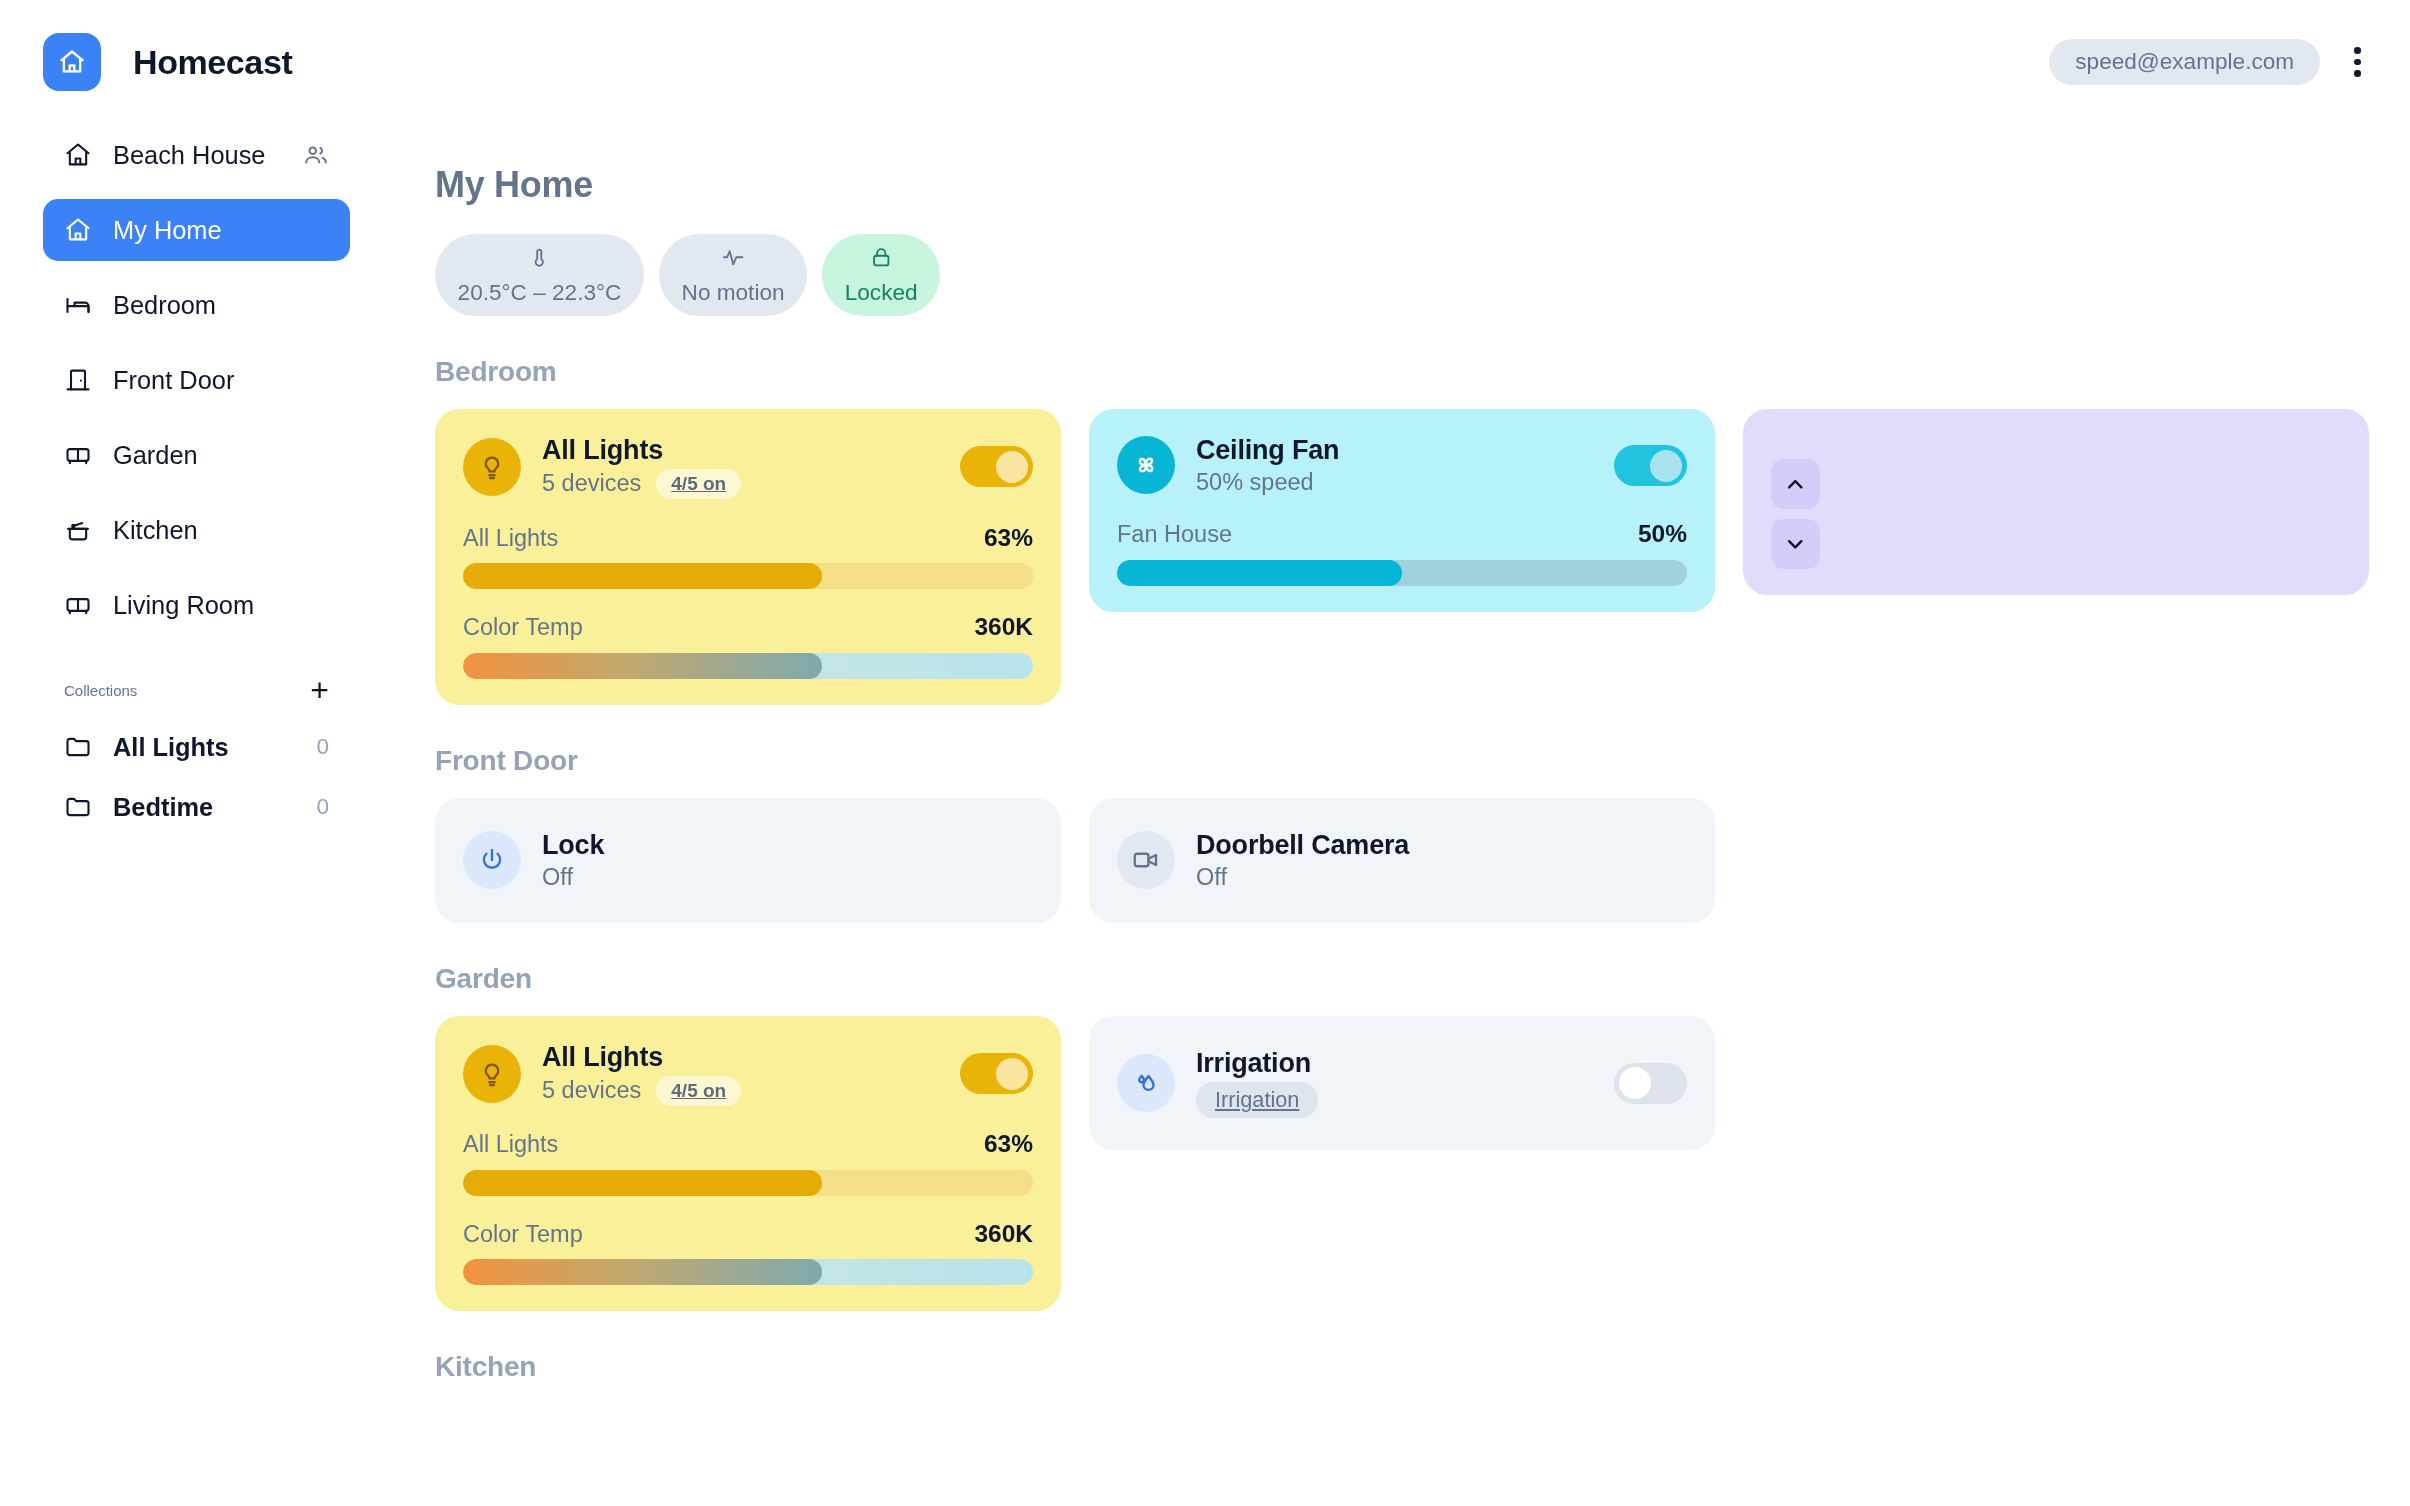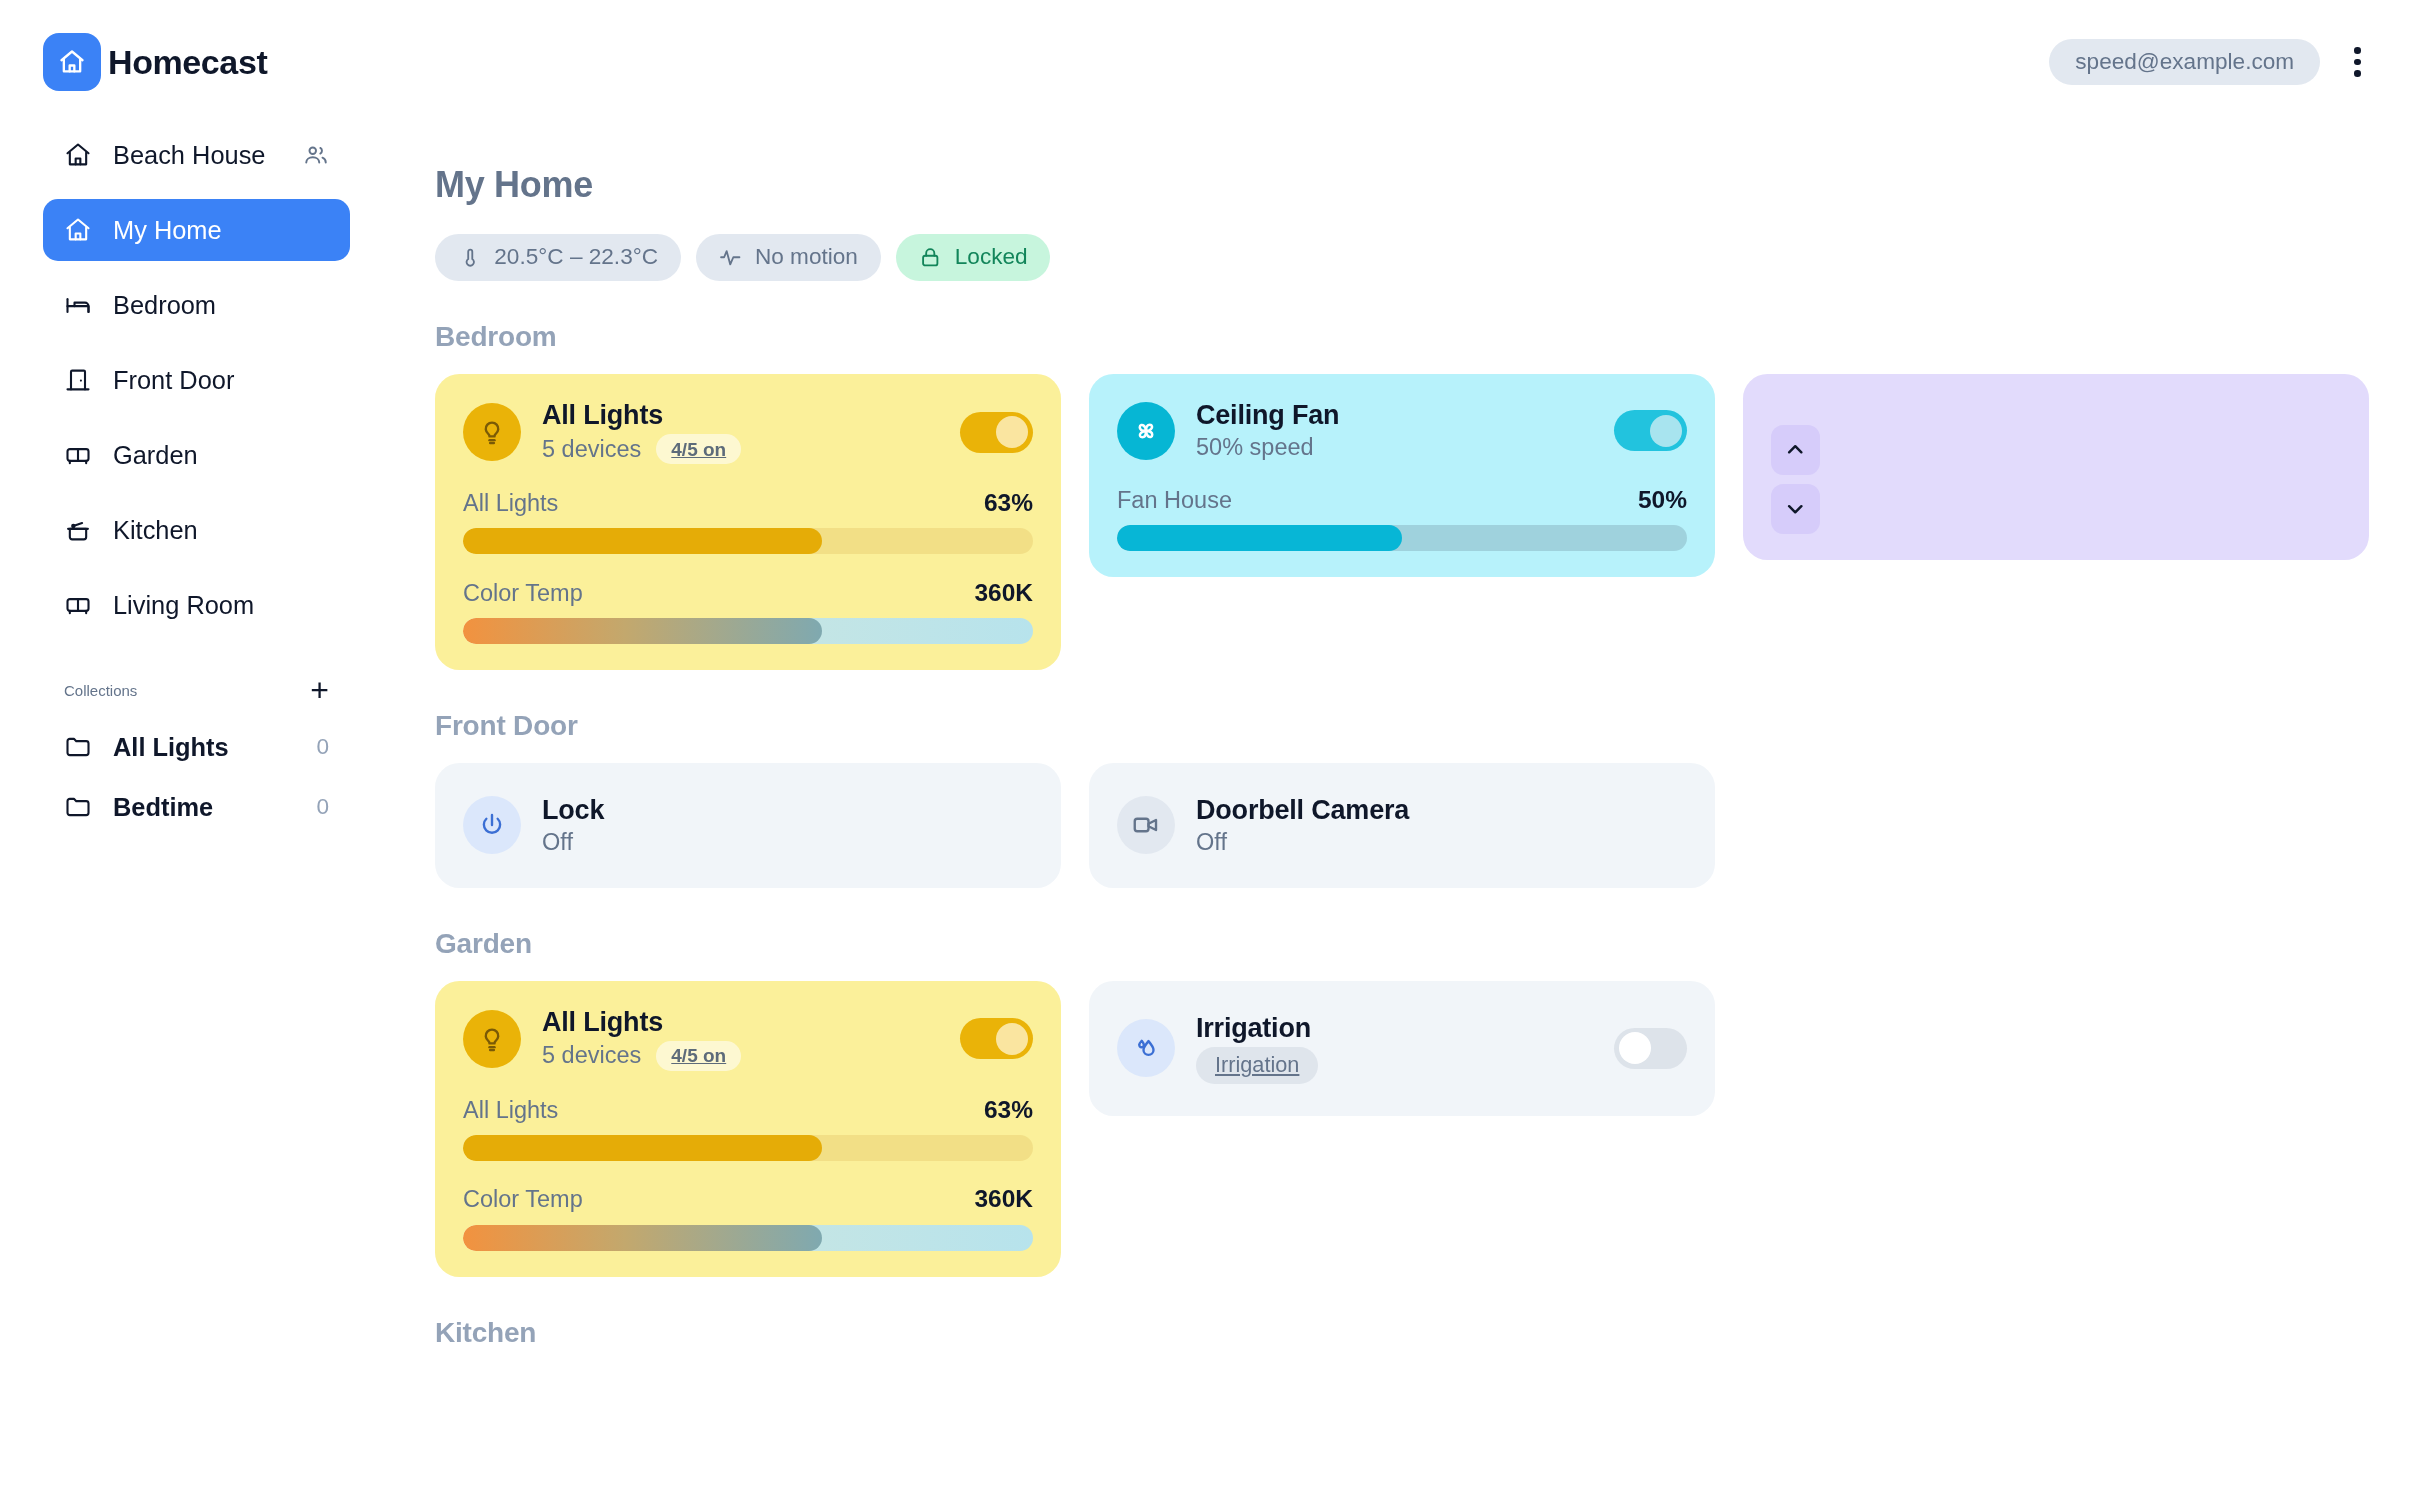--- a/index.html
+++ b/index.html
@@ -11,21 +11,21 @@
   }
   body { display: flex; flex-direction: column; }
 
   
   .topbar {
     height: 124px; flex: 0 0 124px;
     display: flex; align-items: center;
     padding: 0 41px 0 43px;
     position: relative;
   }
-  .brand { display: flex; align-items: center; gap: 7px; }
+  .brand { display: flex; align-items: center; gap: 32px; }
   .brand-badge {
     width: 58px; height: 58px; border-radius: 16px;
     background: #3b82f6; display: flex; align-items: center; justify-content: center;
   }
   .brand-name { font-size: 34px; font-weight: 700; color: #0f172a; letter-spacing: -0.4px; }
   .topbar-right {
     margin-left: auto; display: flex; align-items: center; gap: 24.5px;
   }
   .user-chip {
     background: #e2e8f0; color: #64748b;
@@ -66,21 +66,21 @@
   .coll-item .label { font-size: 25.4px; color: #0f172a; font-weight: 700; }
   .coll-item .count { margin-left: auto; font-size: 22.6px; color: #94a3b8; }
 
   
   .main { flex: 1 1 auto; min-width: 0; padding: 40px 43px 0 40px; overflow: hidden; }
   .page-title { font-size: 36px; font-weight: 700; color: #64748b; letter-spacing: -0.3px; }
   .chips { display: flex; gap: 15px; margin-top: 28px; }
   .chip {
     display: flex; align-items: center; gap: 12.2px;
     background: #e2e8f0; color: #64748b;
-    border-radius: 941px; padding: 11.3px 22.6px; font-size: 22.6px; line-height: 1;
+    border-radius: 941px; padding: 11.3px 22.6px; font-size: 22.6px; line-height: 1; flex-direction: column;
   }
   .chip.ok { background: #c7f5dd; color: #12855a; }
 
   .room-title {
     font-size: 28px; font-weight: 600; color: #94a3b8;
     margin: 40px 0 21px; letter-spacing: -0.2px;
   }
   .row { display: flex; gap: 28px; align-items: flex-start; }
 
   .card {

